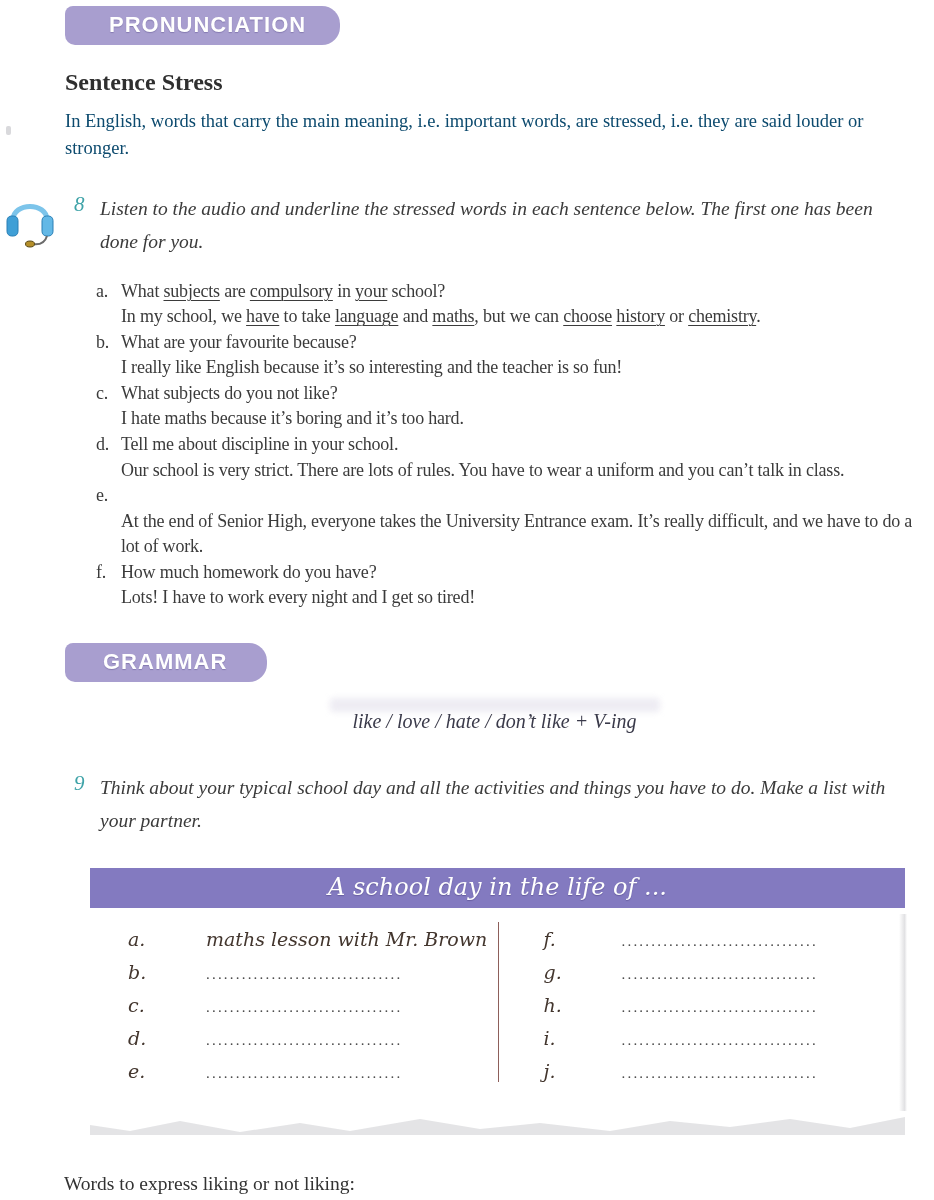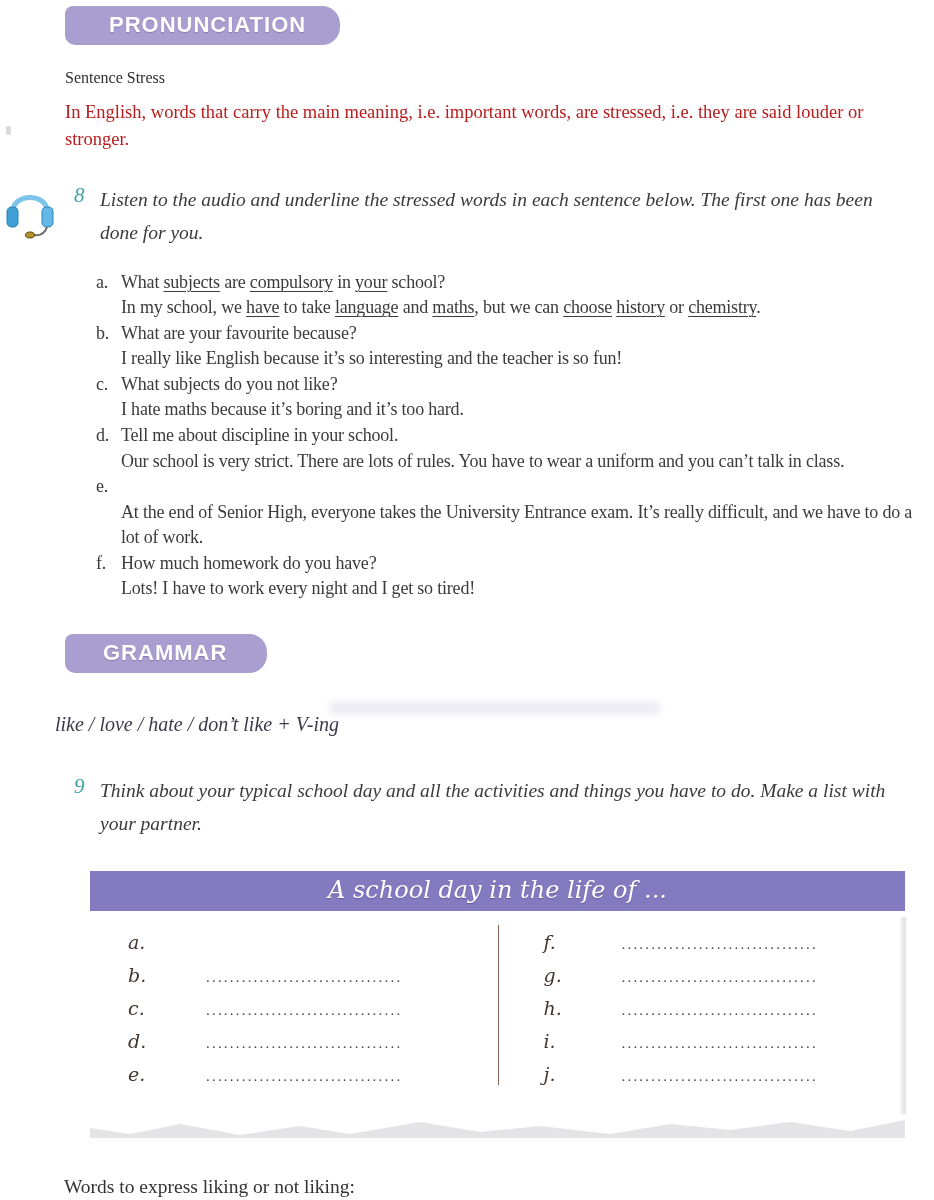--- a/index.html
+++ b/index.html
@@ -11,38 +11,38 @@
   
   .badge {
     display:inline-block; background:#a89ecf; color:#ffffff;
     font-family:"Liberation Sans", sans-serif; font-weight:bold;
     font-size:22px; letter-spacing:1px; padding:6px 34px 7px 44px;
     border-radius:8px 18px 18px 10px;
     text-shadow:0 1px 1px rgba(90,80,140,.45);
   }
   .badge-wrap { margin-left:65px; }
   
-  .sec-heading { margin:24px 0 0 65px; font-weight:normal; font-size:16px; color:#2f2f2f; }
-  .intro { margin:12px 65px 12px 65px; font-size:18.5px; line-height:1.45; color:#b91c1c; }
+  .sec-heading { margin:24px 0 0 65px; font-weight:bold; font-size:24px; color:#2f2f2f; }
+  .intro { margin:12px 65px 12px 65px; font-size:18.5px; line-height:1.45; color:#0c4a6e; }
   .exercise { position:relative; margin-top:30px; }
   .hp-icon { position:absolute; left:4px; top:-4px; width:52px; height:62px; }
   .ex-row { display:flex; margin-left:74px; }
   .ex-num { color:#3fa3a8; font-style:italic; font-size:21px; width:26px; flex:0 0 26px; }
   .ex-text { font-style:italic; font-size:19.5px; line-height:1.72; color:#3b3b3b; width:812px; }
   
   .qa-list { margin:20px 0 0 96px; width:828px; }
   .qa-item { margin-bottom:0; }
   .q-line, .a-line { font-size:18px; line-height:1.42; color:#3b3b3b; letter-spacing:-0.2px; }
   .q-line { display:flex; }
   .q-letter { width:25px; flex:0 0 25px; }
   .a-line { margin-left:25px; }
   u { text-decoration:underline; text-underline-offset:3px; text-decoration-thickness:1px; }
   
   .grammar-badge-wrap { margin-top:32px; }
-  .formula-wrap { position:relative; margin-top:40px; }
+  .formula-wrap { position:relative; margin-top:28px; text-align:center; }
   .ghost { position:absolute; left:330px; top:-12px; width:330px; height:14px;
            background:#e9e7f0; filter:blur(3px); opacity:.8; border-radius:4px; }
   .formula { position:relative; font-style:italic; font-size:20px; color:#3a3a4a; margin-left:55px; }
   .ex9 { margin-top:38px; }
   
   .sheet { position:relative; margin:30px 0 0 90px; width:815px; }
   .sheet-header {
     background:#837ac0; color:#fff; text-align:center;
     font-style:italic; font-size:24px; padding:5px 0 7px 0;
     font-family:"DejaVu Serif", serif;
@@ -155,20 +155,21 @@
 </div>
 
 <div class="sheet">
   <div class="sheet-header">A school day in the life of ...</div>
   <div class="sheet-body">
     <div class="divider"></div>
     <div class="cols">
       <div class="col">
         <div class="trow">
             <span class="t-letter">a.</span>
+            <span class="t-value">maths lesson with Mr. Brown</span>
           </div>
         <div class="trow">
             <span class="t-letter">b.</span>
             <span class="t-dots">.................................</span>
           </div>
         <div class="trow">
             <span class="t-letter">c.</span>
             <span class="t-dots">.................................</span>
           </div>
         <div class="trow">

